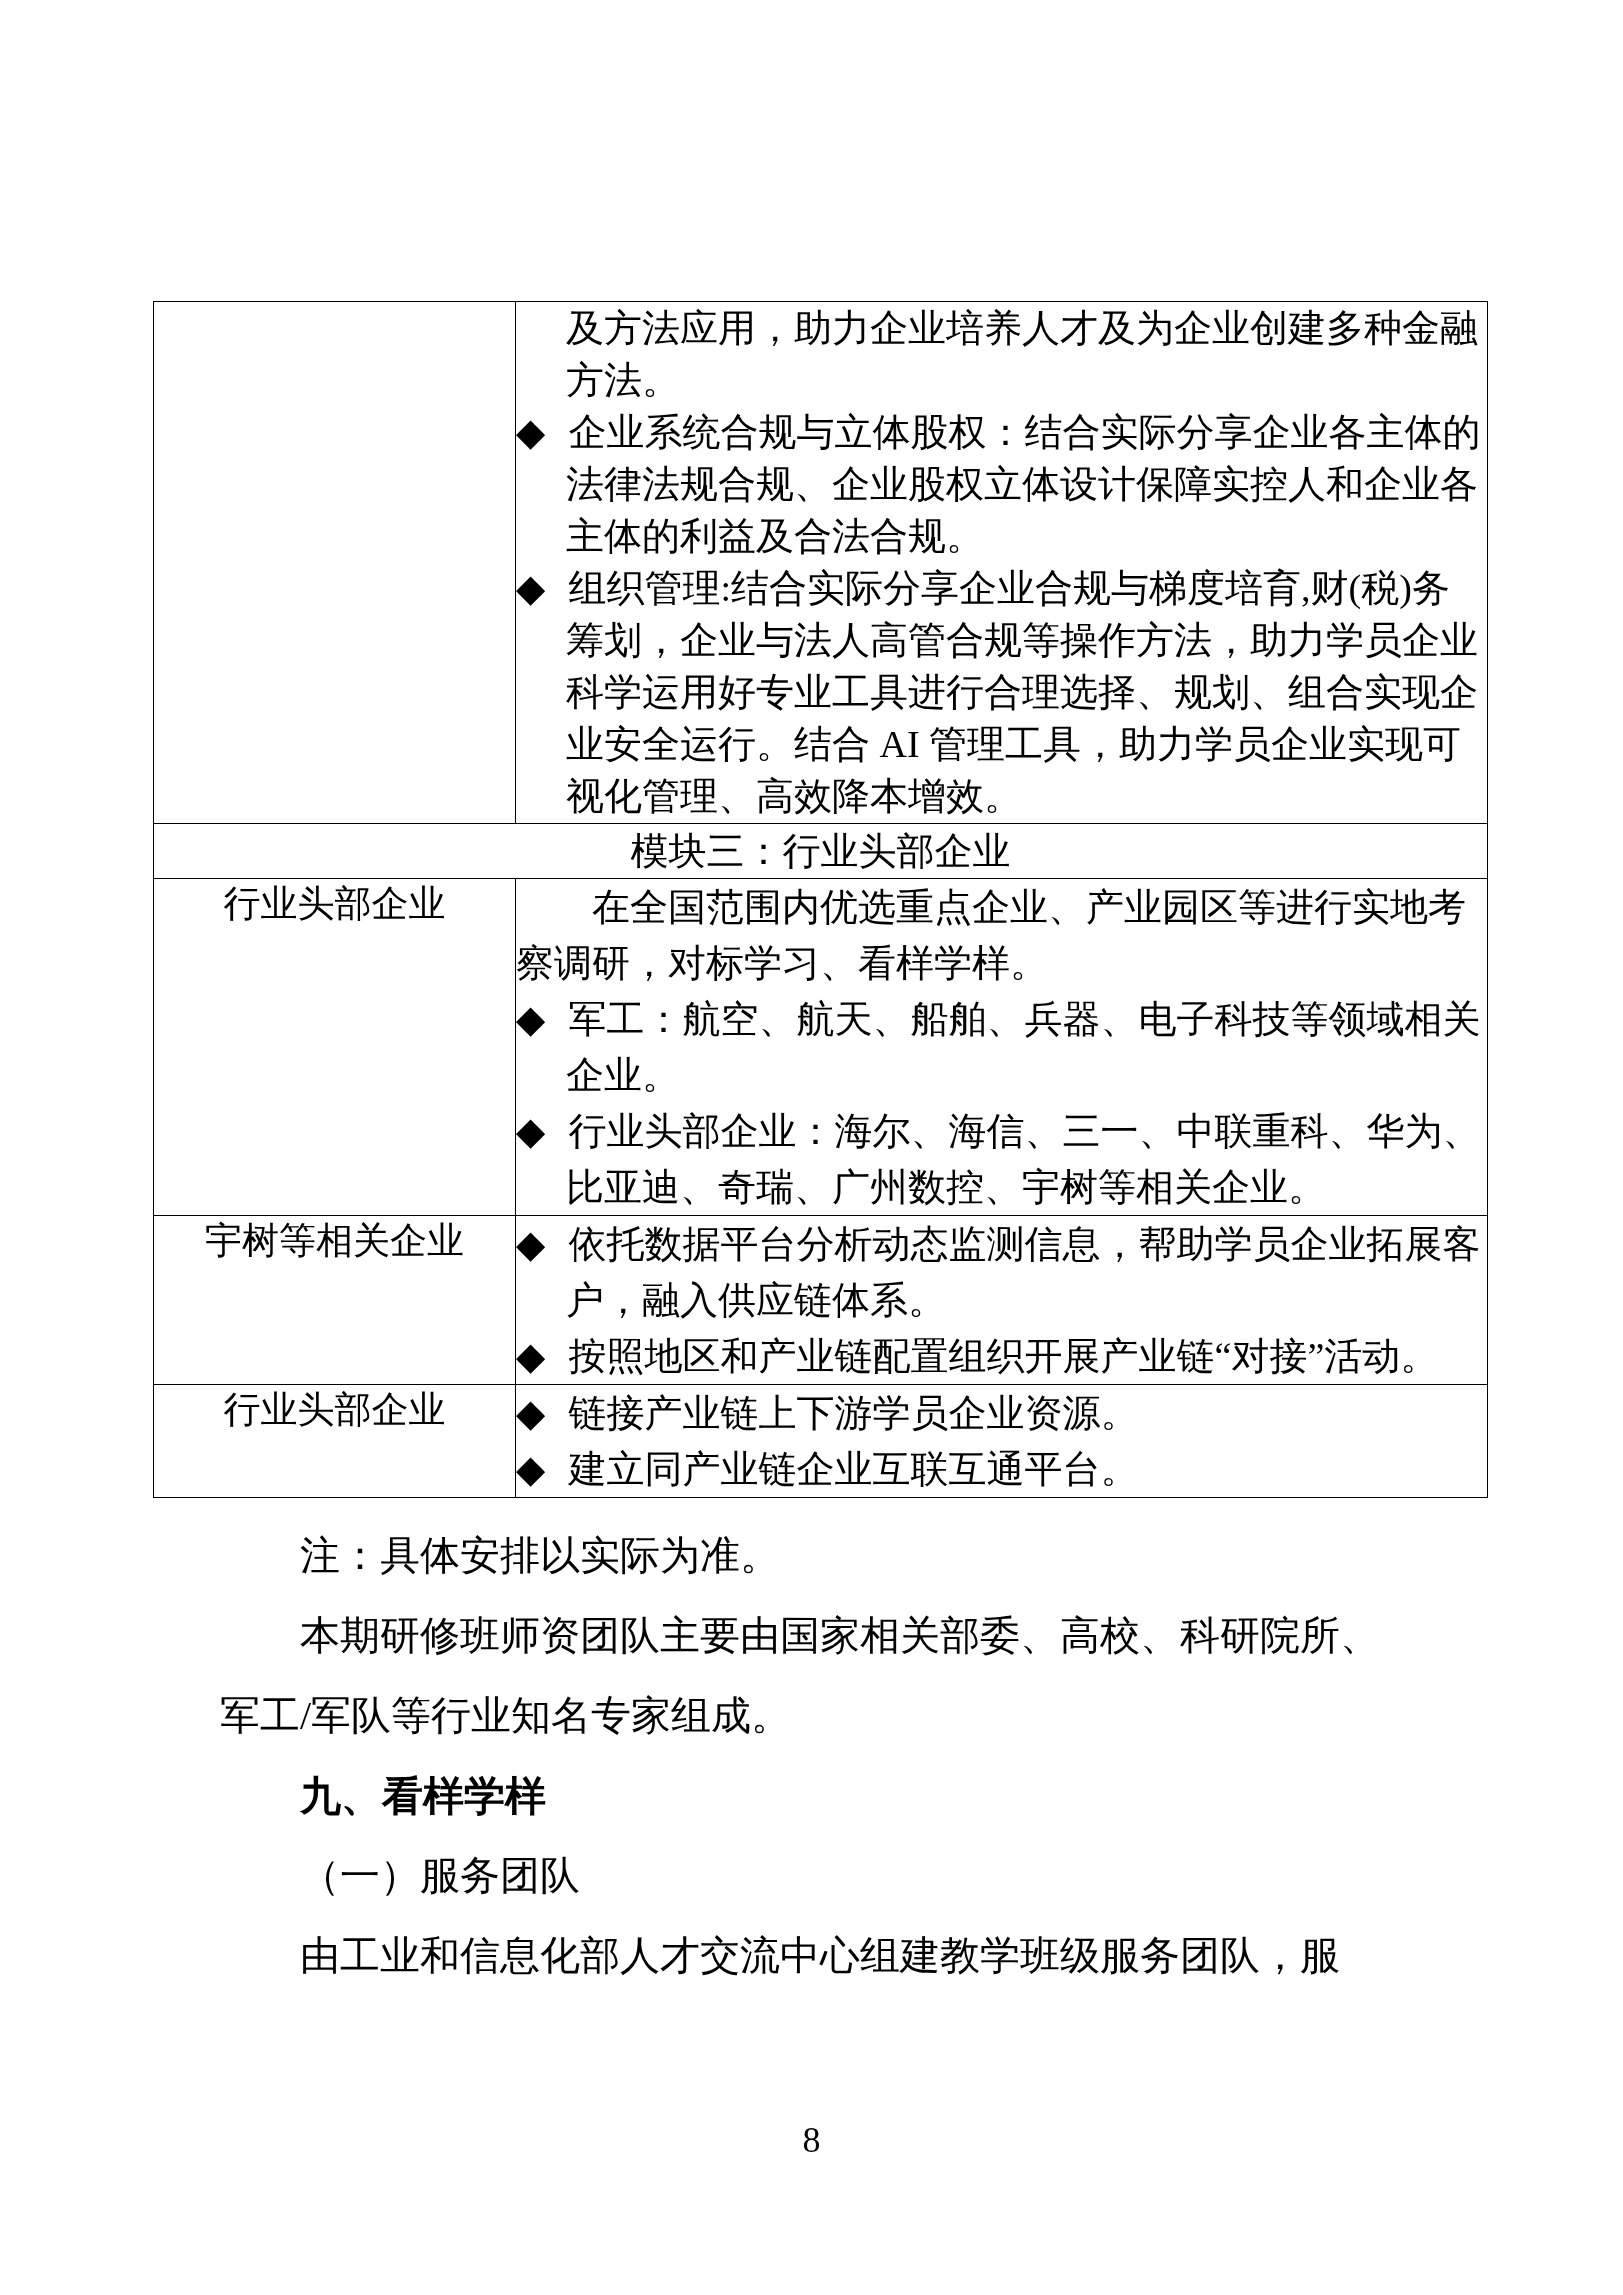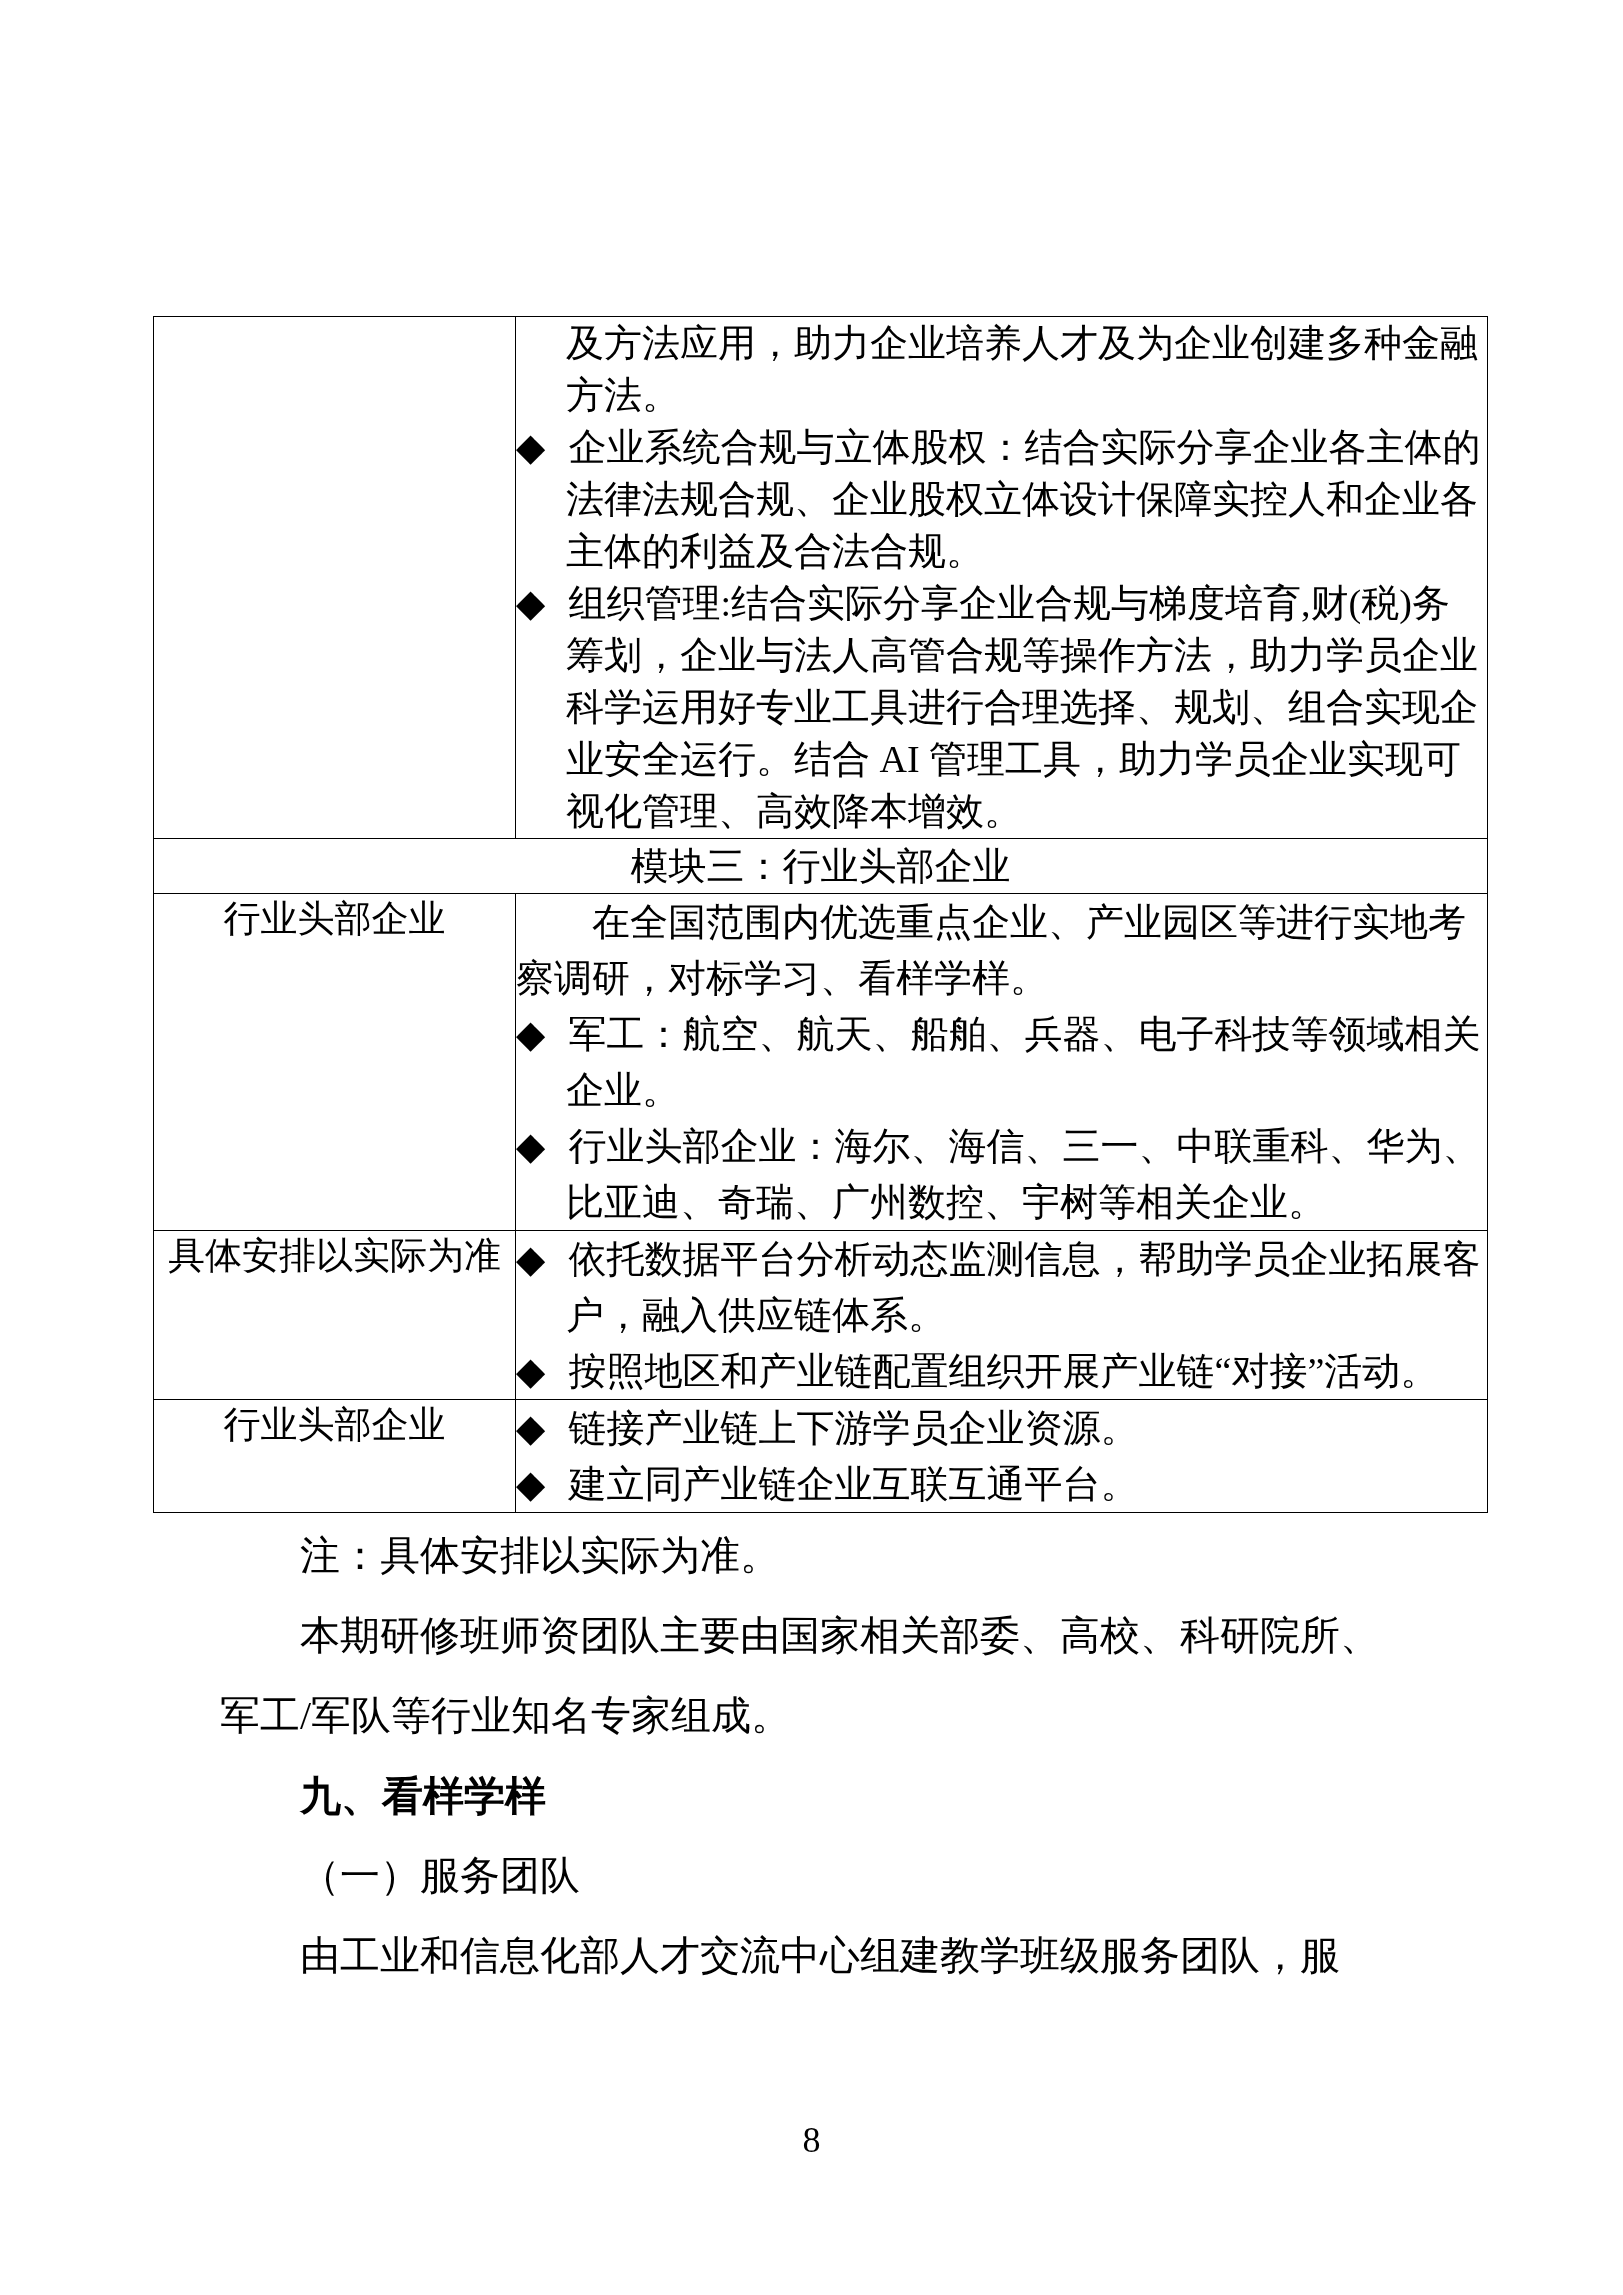--- a/index.html
+++ b/index.html
@@ -9,21 +9,21 @@
     width:1623px; height:2295px;
     background:#ffffff;
     color:#000;
     font-family:"Liberation Serif", serif;
     overflow:hidden;
   }
 
   
   table.curriculum {
     position:absolute;
-    left:153px; top:316px;
+    left:153px; top:301px;
     width:1335px;
     border-collapse:collapse;
     table-layout:fixed;
     font-size:38px;
     word-break:break-all;
   }
   table.curriculum td {
     border:1.7px solid #000;
     padding:0;
     vertical-align:top;
@@ -108,21 +108,21 @@
         </tr>
         <tr class="r3">
           <td class="label-cell">行业头部企业</td>
           <td class="content-cell">
             <div class="para">在全国范围内优选重点企业、产业园区等进行实地考察调研，对标学习、看样学样。</div>
             <div class="bullet"><span class="diamond">◆ </span>军工：航空、航天、船舶、兵器、电子科技等领域相关企业。</div>
             <div class="bullet"><span class="diamond">◆ </span>行业头部企业：海尔、海信、三一、中联重科、华为、比亚迪、奇瑞、广州数控、宇树等相关企业。</div>
           </td>
         </tr>
         <tr class="r4">
-          <td class="label-cell">具体安排以实际为准</td>
+          <td class="label-cell">宇树等相关企业</td>
           <td class="content-cell">
             <div class="bullet"><span class="diamond">◆ </span>依托数据平台分析动态监测信息，帮助学员企业拓展客户，融入供应链体系。</div>
             <div class="bullet"><span class="diamond">◆ </span>按照地区和产业链配置组织开展产业链“对接”活动。</div>
           </td>
         </tr>
         <tr class="r5">
           <td class="label-cell">行业头部企业</td>
           <td class="content-cell">
             <div class="bullet"><span class="diamond">◆ </span>链接产业链上下游学员企业资源。</div>
             <div class="bullet"><span class="diamond">◆ </span>建立同产业链企业互联互通平台。</div>

